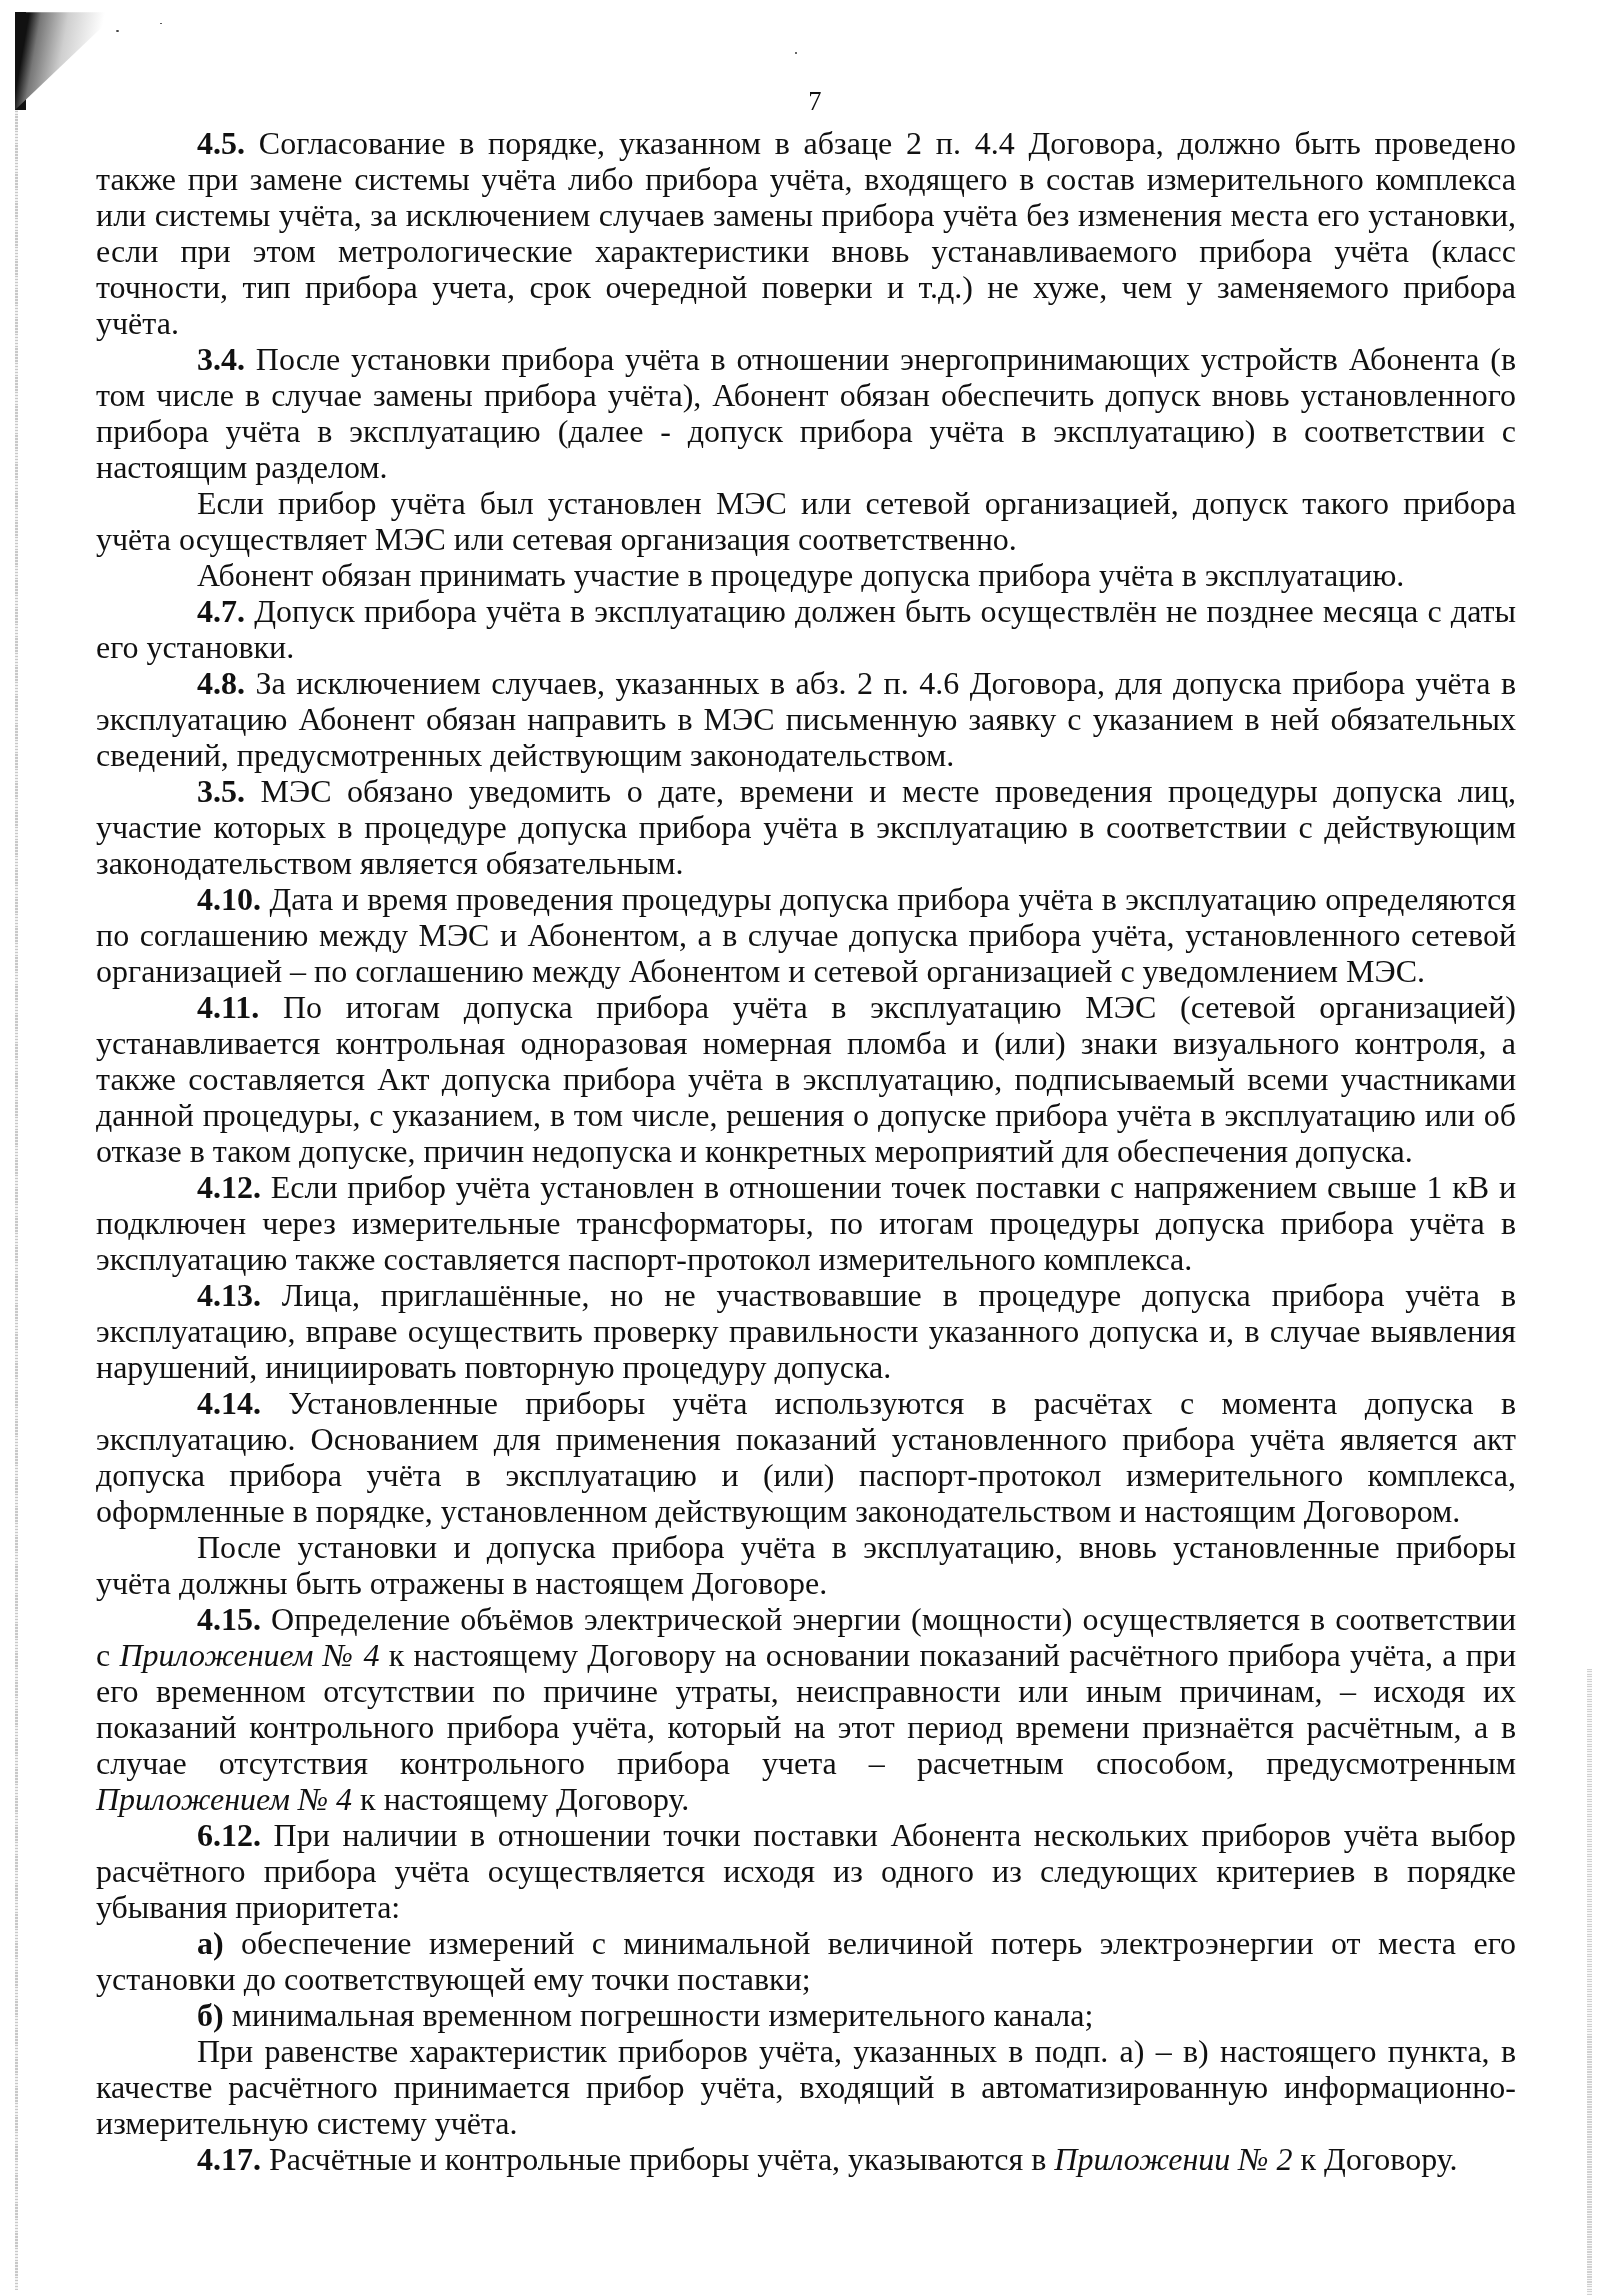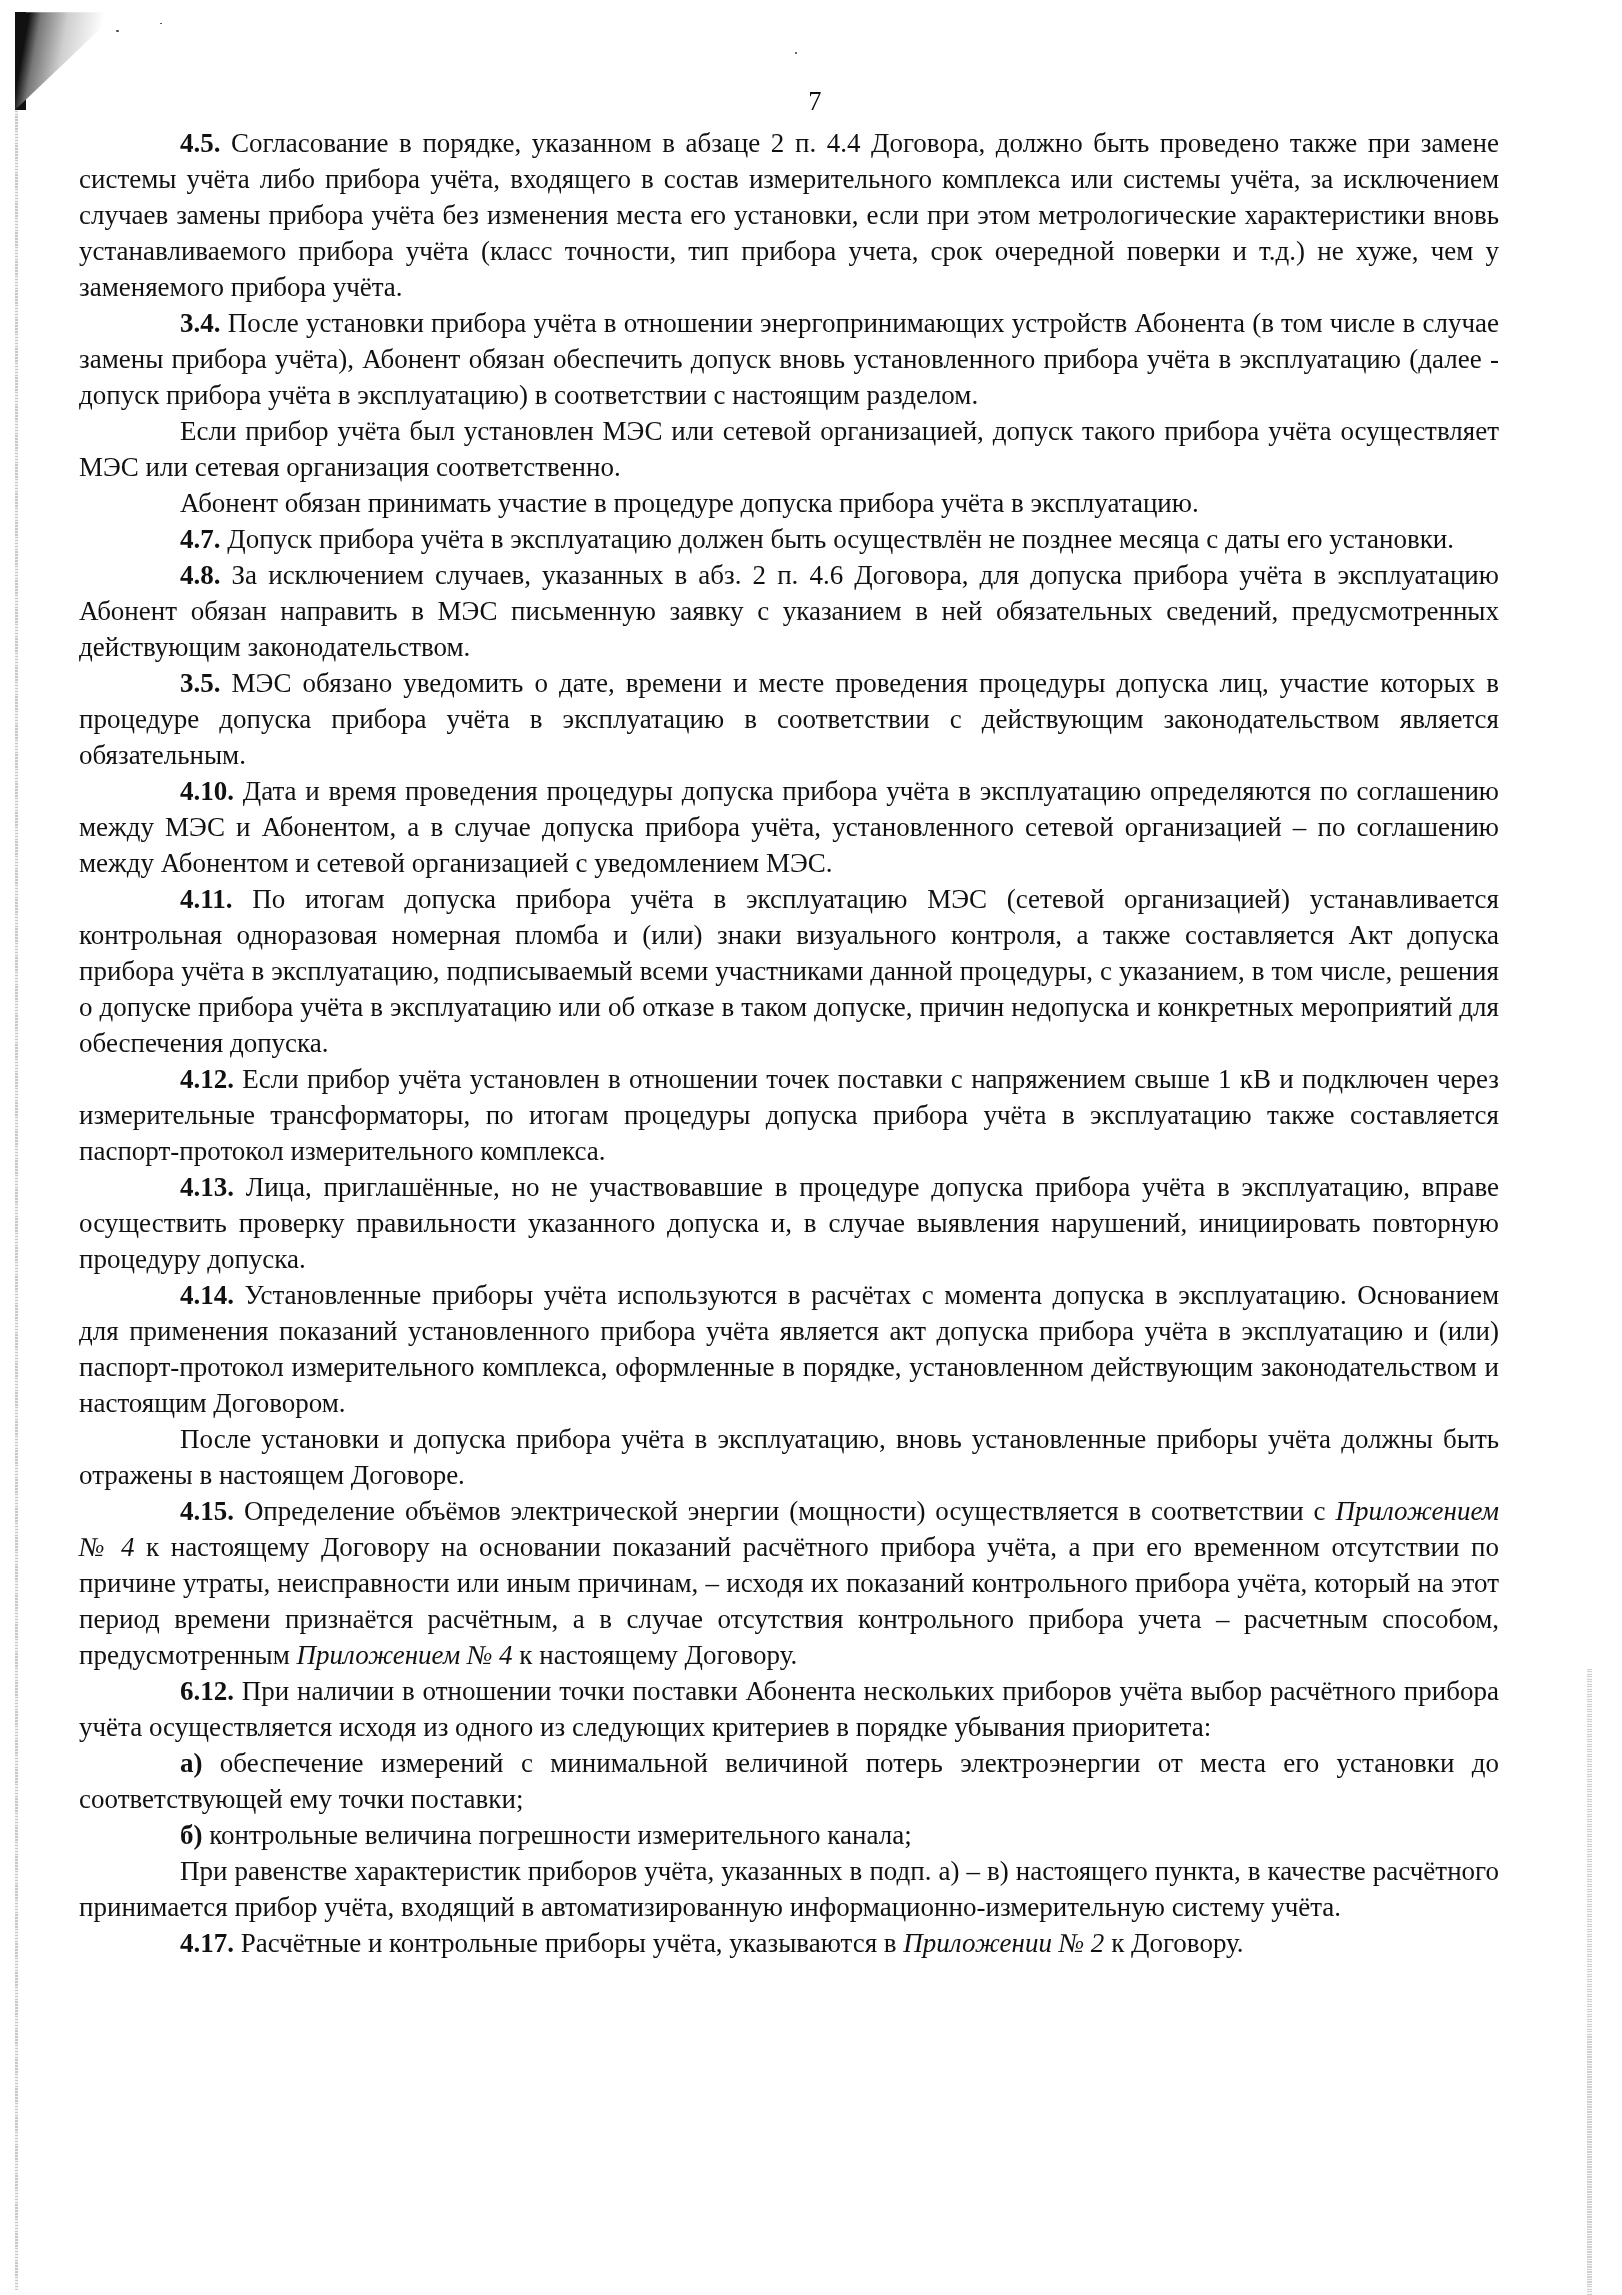--- a/index.html
+++ b/index.html
@@ -22,23 +22,23 @@
     position: absolute; left: 1587px; top: 1669px; width: 4.9px; height: 626px;
     background: repeating-linear-gradient(180deg, #bdbdbd 0 1px, #f4f4f4 1px 2.5px);
     opacity: 0.7;
   }
   .speck { position: absolute; background: #444; border-radius: 50%; }
   .page-number {
     position: absolute; left: 800px; top: 86px; width: 29.5px; text-align: center;
     font-family: "Liberation Serif", "DejaVu Serif", serif; font-size: 26.5px; color: #111;
   }
   .body-text {
-    position: absolute; left: 79px; top: 125px; width: 1420px;
+    position: absolute; left: 96px; top: 125px; width: 1420px;
     font-family: "Liberation Serif", "DejaVu Serif", serif;
-    font-size: 27px; line-height: 36px; color: #111;
+    font-size: 32px; line-height: 36px; color: #111;
     text-align: justify;
   }
   .para { margin: 0; text-indent: 101px; text-align: justify; }
   .clause-num, .item-letter { font-weight: bold; }
   .ref { font-style: italic; }
 </style>
 </head>
 <body>
 
 <div class="page">
@@ -62,18 +62,18 @@
       <p class="para"><span class="clause-num">3.5.</span><span> МЭС обязано уведомить о дате, времени и месте проведения процедуры допуска лиц, участие которых в процедуре допуска прибора учёта в эксплуатацию в соответствии с действующим законодательством является обязательным.</span></p>
       <p class="para"><span class="clause-num">4.10.</span><span> Дата и время проведения процедуры допуска прибора учёта в эксплуатацию определяются по соглашению между МЭС и Абонентом, а в случае допуска прибора учёта, установленного сетевой организацией – по соглашению между Абонентом и сетевой организацией с уведомлением МЭС.</span></p>
       <p class="para"><span class="clause-num">4.11.</span><span> По итогам допуска прибора учёта в эксплуатацию МЭС (сетевой организацией) устанавливается контрольная одноразовая номерная пломба и (или) знаки визуального контроля, а также составляется Акт допуска прибора учёта в эксплуатацию, подписываемый всеми участниками данной процедуры, с указанием, в том числе, решения о допуске прибора учёта в эксплуатацию или об отказе в таком допуске, причин недопуска и конкретных мероприятий для обеспечения допуска.</span></p>
       <p class="para"><span class="clause-num">4.12.</span><span> Если прибор учёта установлен в отношении точек поставки с напряжением свыше 1 кВ и подключен через измерительные трансформаторы, по итогам процедуры допуска прибора учёта в эксплуатацию также составляется паспорт-протокол измерительного комплекса.</span></p>
       <p class="para"><span class="clause-num">4.13.</span><span> Лица, приглашённые, но не участвовавшие  в процедуре допуска прибора учёта в эксплуатацию, вправе осуществить проверку правильности указанного допуска и, в случае выявления нарушений, инициировать повторную процедуру допуска.</span></p>
       <p class="para"><span class="clause-num">4.14.</span><span> Установленные приборы учёта используются в расчётах с момента допуска в эксплуатацию. Основанием для применения показаний установленного прибора учёта является акт допуска прибора учёта в эксплуатацию и (или) паспорт-протокол измерительного комплекса, оформленные в порядке, установленном действующим законодательством и настоящим Договором.</span></p>
       <p class="para"><span>После установки и допуска прибора учёта в эксплуатацию, вновь установленные приборы учёта должны быть отражены в настоящем Договоре.</span></p>
       <p class="para"><span class="clause-num">4.15.</span><span> Определение объёмов электрической энергии (мощности) осуществляется в соответствии с </span><span class="ref">Приложением № 4</span><span> к настоящему Договору на основании показаний расчётного прибора учёта, а при его временном отсутствии по причине утраты, неисправности или иным причинам, – исходя их показаний контрольного прибора учёта, который на этот период времени признаётся расчётным, а в случае отсутствия контрольного прибора учета – расчетным способом, предусмотренным </span><span class="ref">Приложением № 4</span><span> к настоящему Договору.</span></p>
       <p class="para"><span class="clause-num">6.12.</span><span> При наличии в отношении точки поставки Абонента нескольких приборов учёта выбор расчётного прибора  учёта осуществляется исходя из одного из следующих критериев в порядке убывания приоритета:</span></p>
       <p class="para"><span class="clause-num">а)</span><span> обеспечение измерений с минимальной величиной потерь электроэнергии от места его установки до соответствующей ему точки поставки;</span></p>
-      <p class="para"><span class="clause-num">б)</span><span> контрольные величина погрешности измерительного канала;</span></p>
+      <p class="para"><span class="clause-num">б)</span><span> минимальная временном погрешности измерительного канала;</span></p>
       <p class="para"><span>При равенстве характеристик приборов учёта, указанных в подп. а) – в) настоящего пункта, в качестве расчётного принимается прибор учёта, входящий в автоматизированную информационно-измерительную систему учёта.</span></p>
       <p class="para"><span class="clause-num">4.17.</span><span> Расчётные и контрольные приборы учёта, указываются в </span><span class="ref">Приложении № 2</span><span> к Договору.</span></p>
     </div>
 </div>
 
 
 </body></html>

